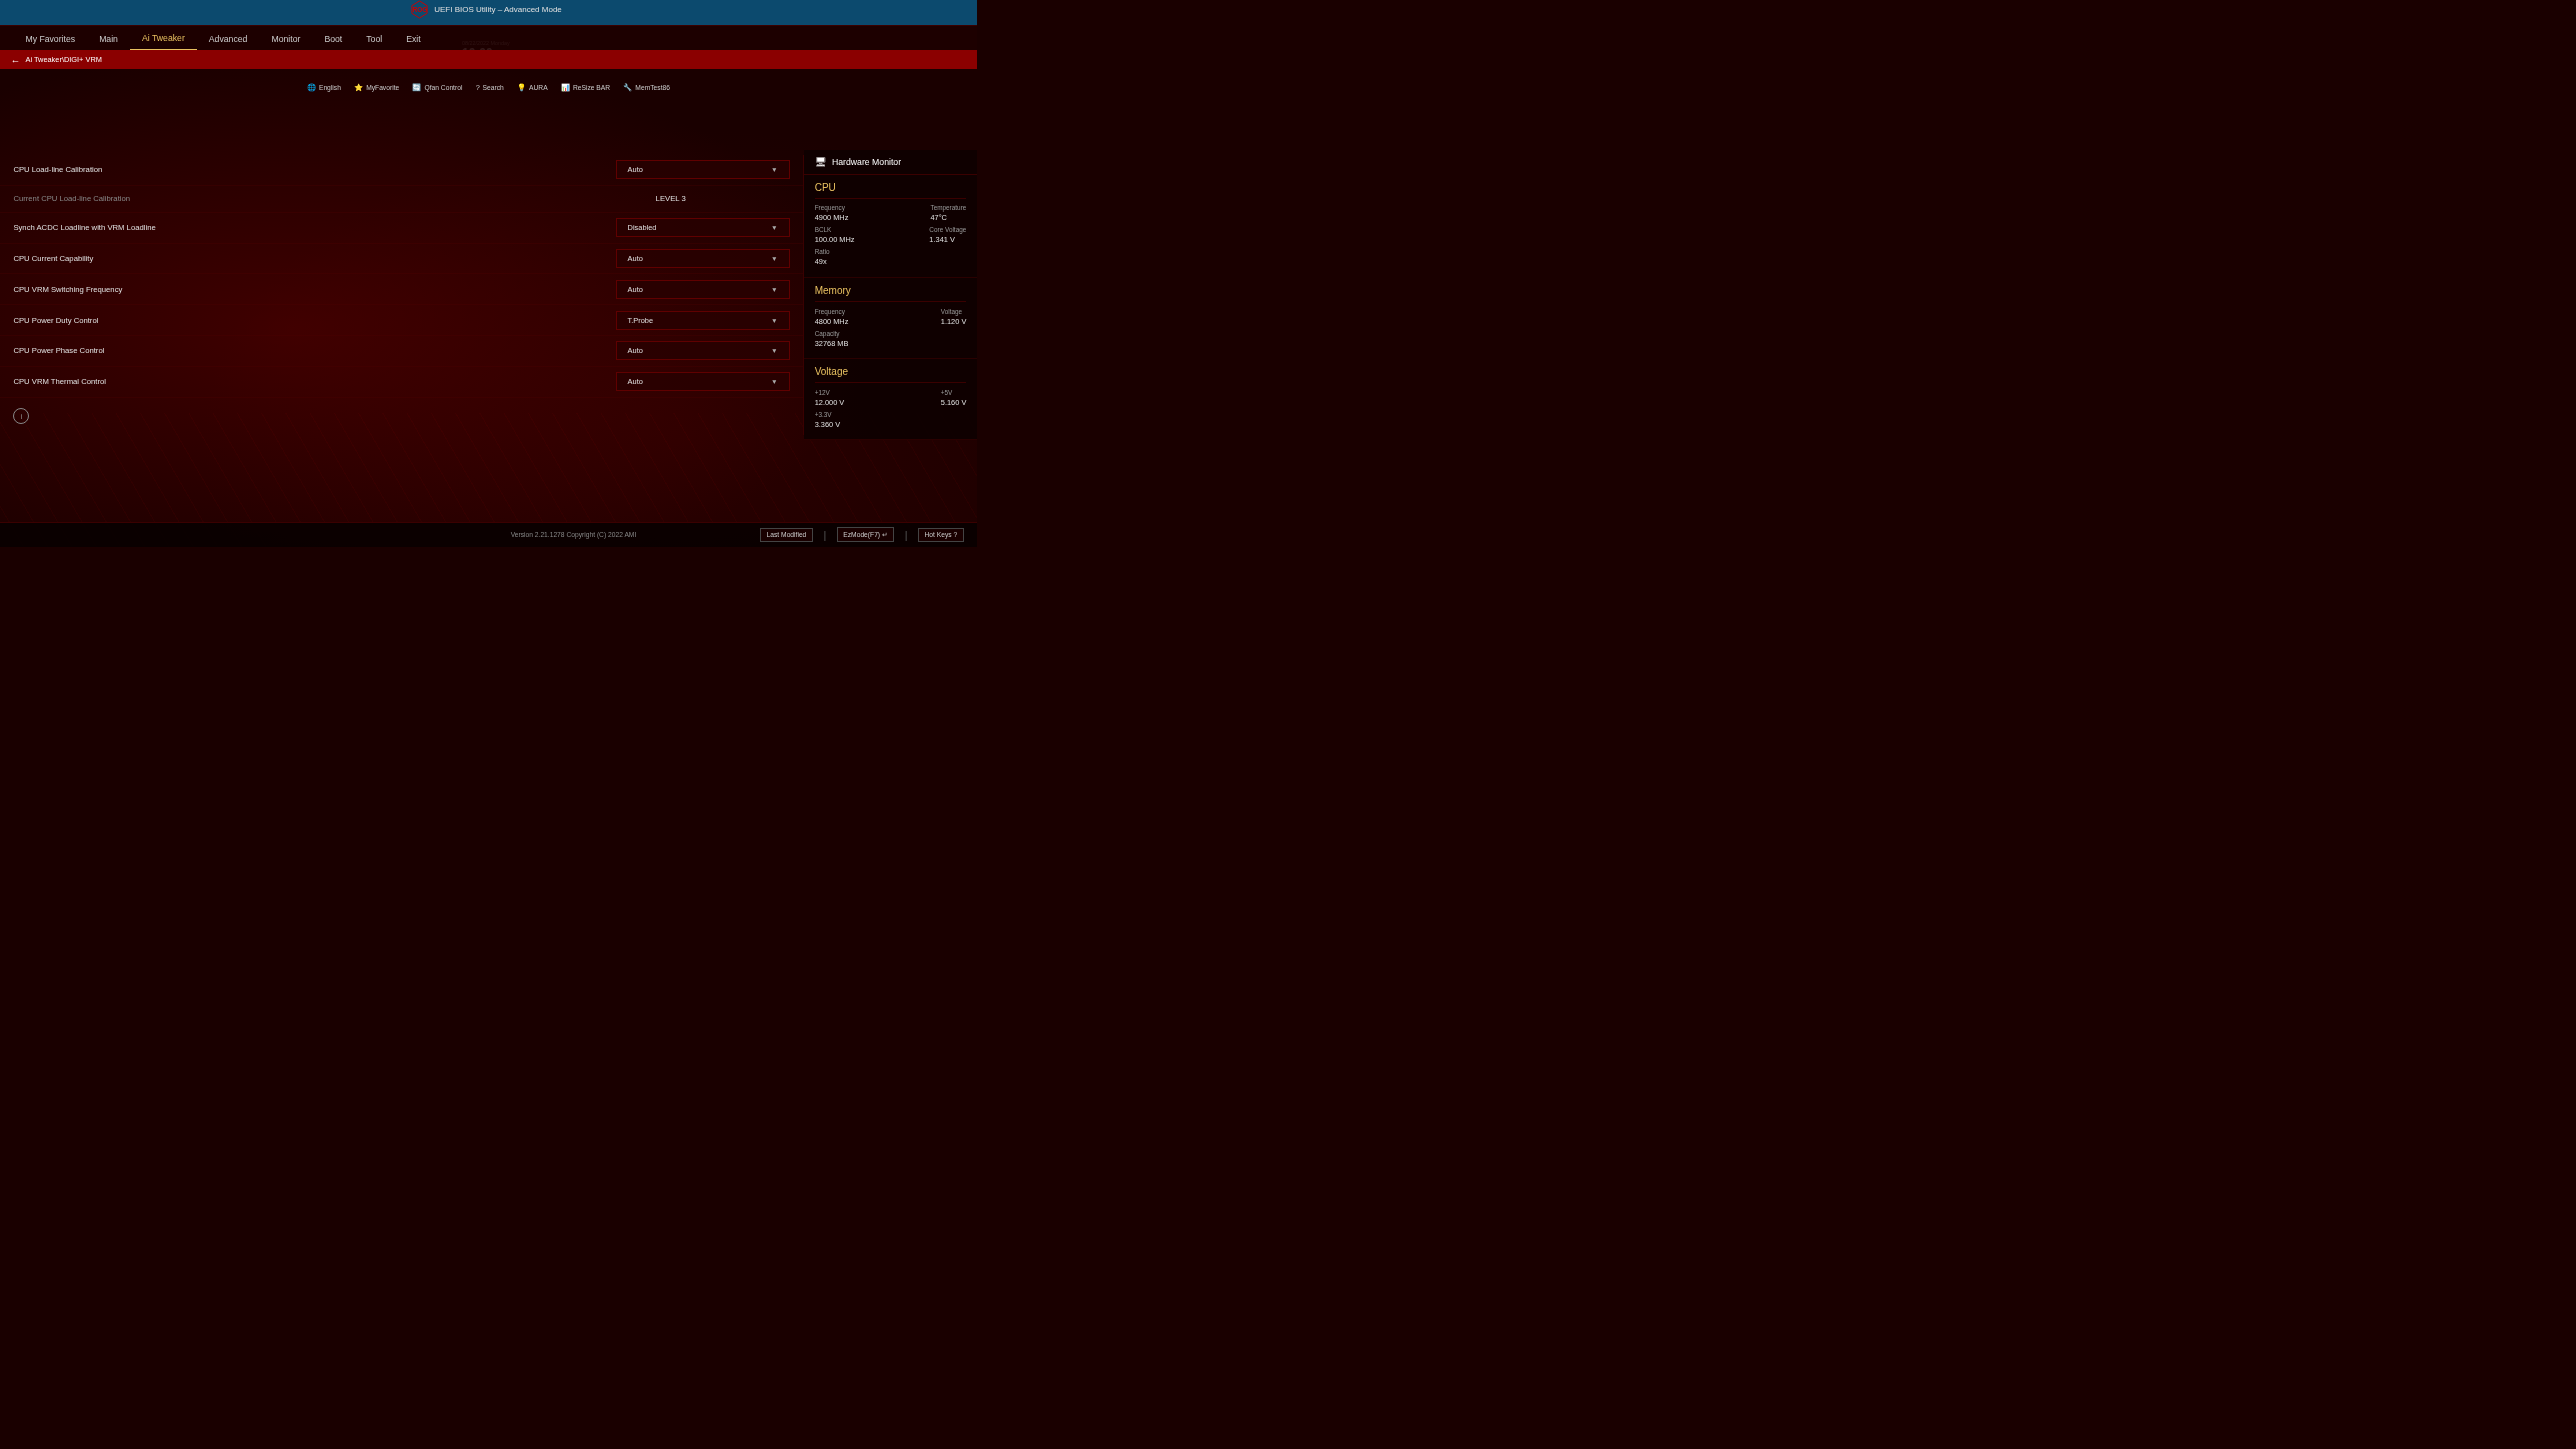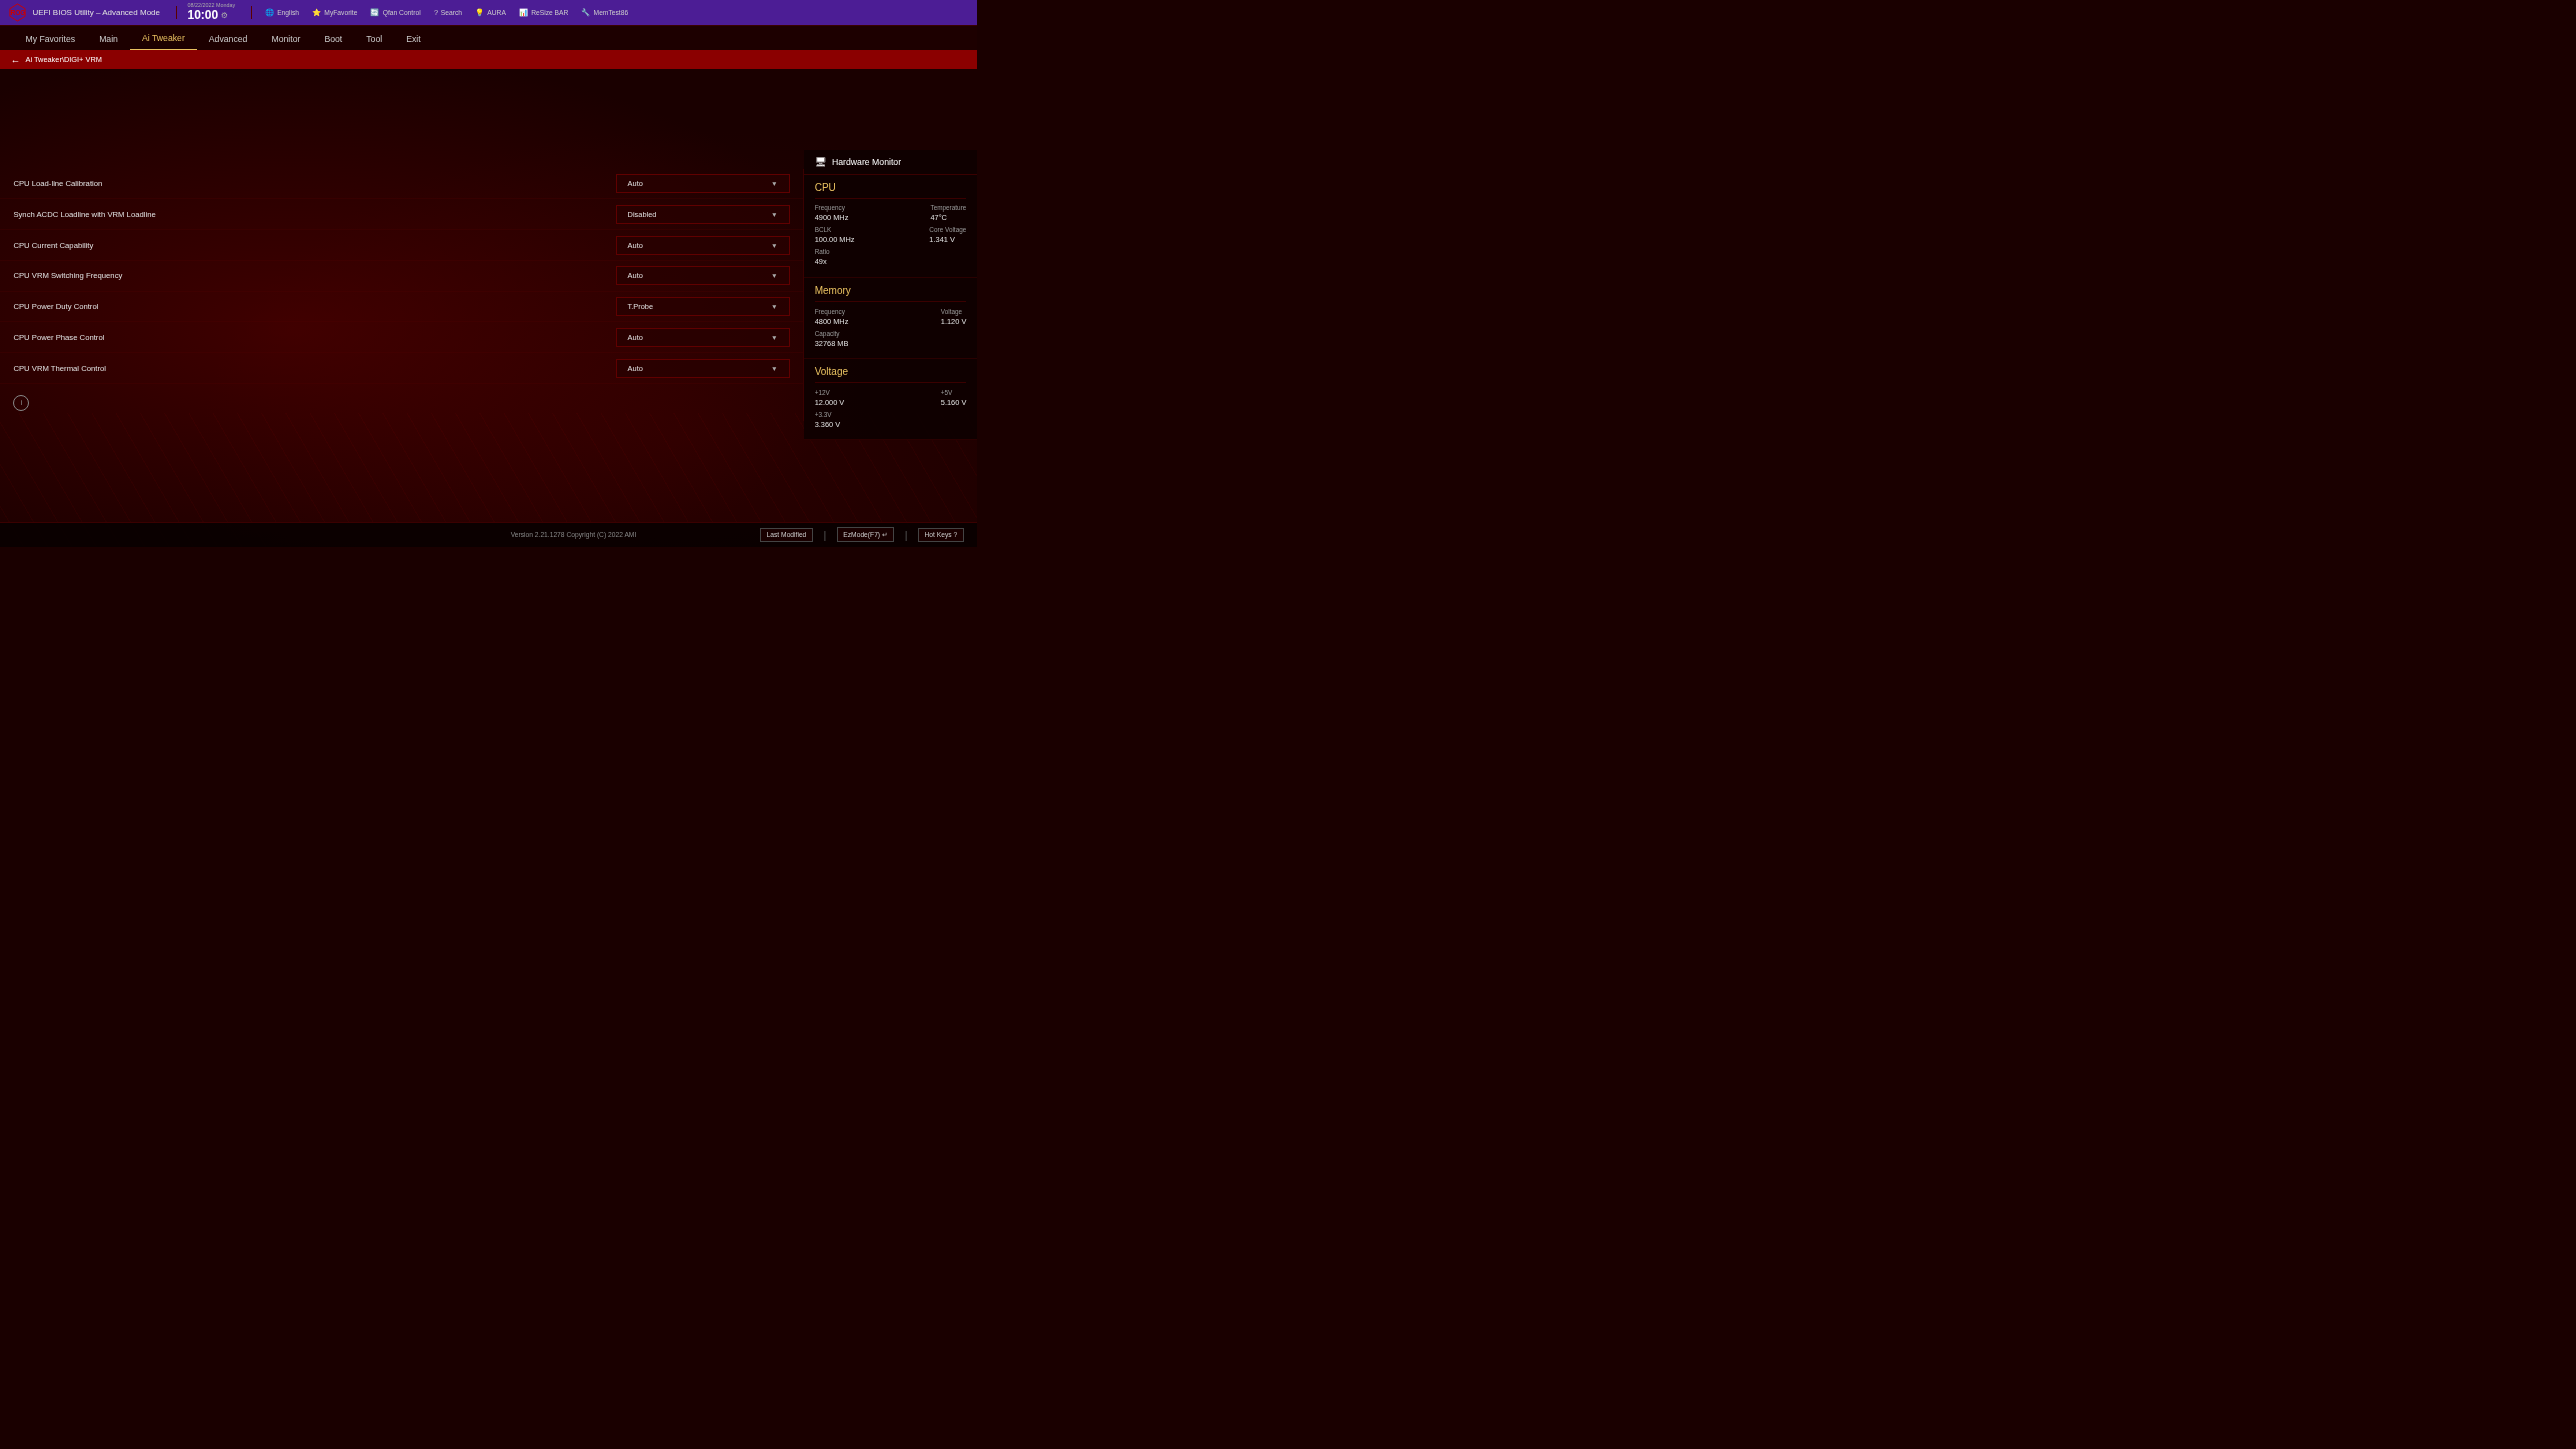--- a/index.html
+++ b/index.html
@@ -48,27 +48,28 @@
     .bios-container {
       position: relative;
       z-index: 1;
       display: flex;
       flex-direction: column;
       height: 100%;
     }
 
     
     .top-bar {
-      background: #4c1d95;
+      background: #0c4a6e;
       border-bottom: 0.7px solid #3a0000;
       display: flex;
       align-items: center;
       padding: 0 8px;
       height: 25.5px;
       gap: 10.7px;
+      flex-direction: column;
     }
 
     .logo-section {
       display: flex;
       align-items: center;
       gap: 5.4px;
       margin-right: 5.4px;
     }
 
     .rog-logo {
@@ -446,20 +447,24 @@
     <div class="settings-panel">
 
       <div class="settings-row">
         <span class="setting-label">CPU Load-line Calibration</span>
         <div class="setting-dropdown">
           <span>Auto</span>
           <span class="dropdown-arrow">▼</span>
         </div>
       </div>
 
+      <div class="settings-row">
+        <span class="setting-label dimmed">Current CPU Load-line Calibration</span>
+        <span class="setting-value-static">LEVEL 3</span>
+      </div>
 
       <div class="settings-row">
         <span class="setting-label">Synch ACDC Loadline with VRM Loadline</span>
         <div class="setting-dropdown">
           <span>Disabled</span>
           <span class="dropdown-arrow">▼</span>
         </div>
       </div>
 
       <div class="settings-row">

